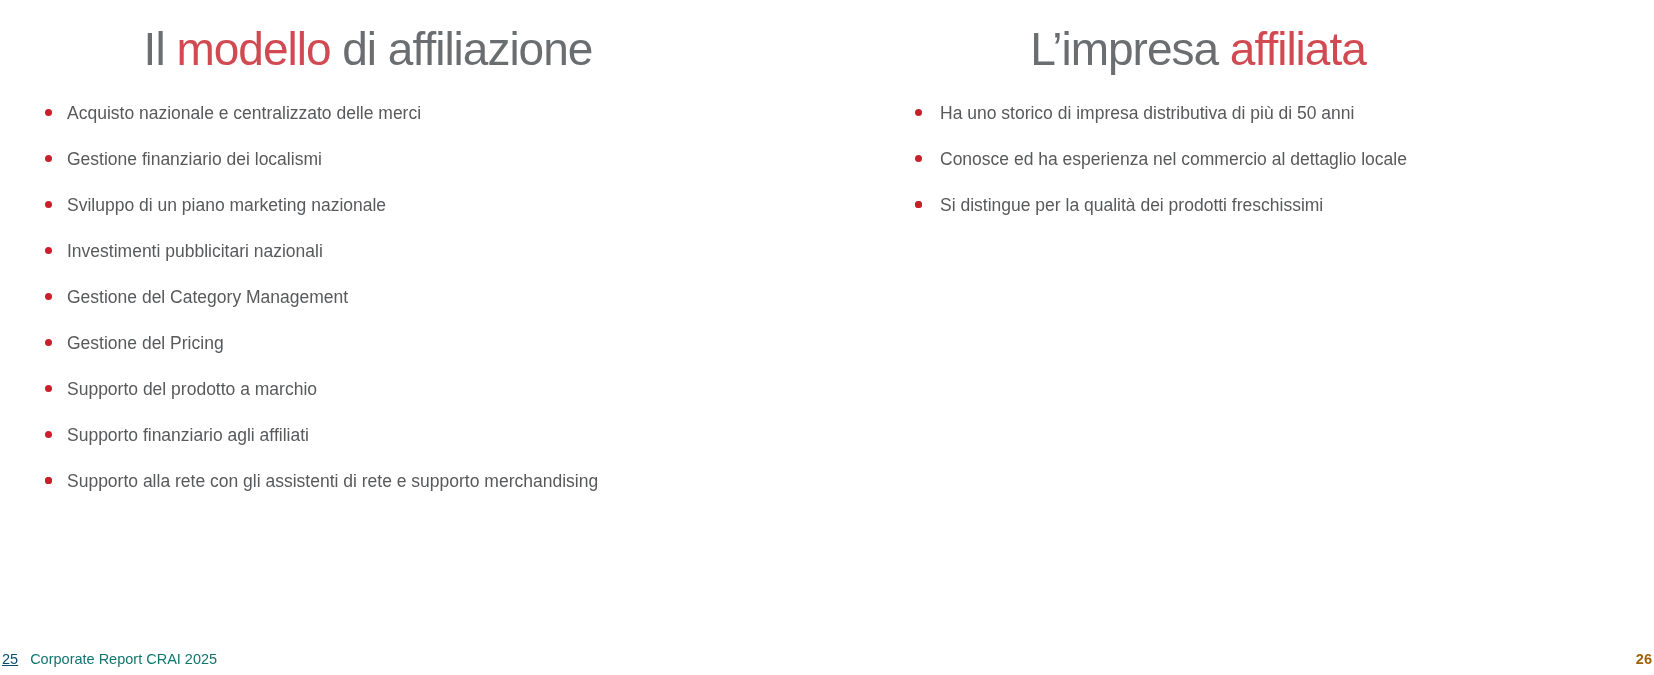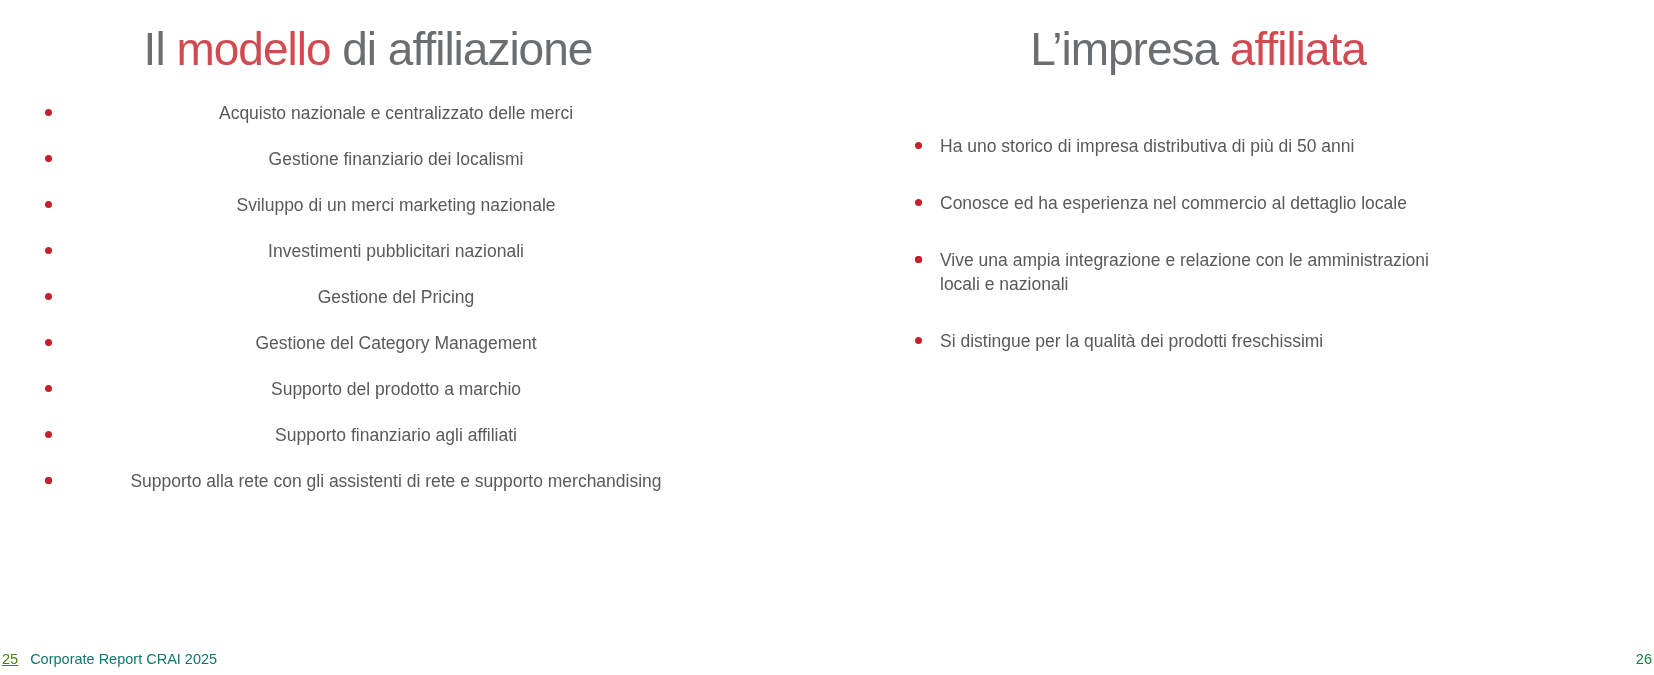--- a/index.html
+++ b/index.html
@@ -44,22 +44,22 @@
     font-size: 17.5px;
     line-height: 24px;
     color: #58595b;
   }
   ul.bullets-left  { left: 45px;  width: 680px; }
   ul.bullets-right { left: 915px; width: 558px; }
   ul.bullets li {
     position: relative;
     margin: 0 0 22px 0;
   }
-  ul.bullets-left  li { padding-left: 22px; text-align: center; }
-  ul.bullets-right li { padding-left: 25px; margin-top: 33px; }
+  ul.bullets-left  li { padding-left: 22px; }
+  ul.bullets-right li { padding-left: 25px; }
   ul.bullets li:last-child { margin-bottom: 0; }
   .dot {
     position: absolute;
     left: 0;
     top: 8px;
     width: 7px;
     height: 7px;
     border-radius: 50%;
     background: #c8202a;
   }
@@ -74,60 +74,60 @@
     font-size: 14.5px;
     line-height: 18px;
   }
   .footer-left {
     position: absolute;
     left: 2px;
     top: 0;
     display: flex;
     align-items: baseline;
   }
-  .page-num { color: #4d7c0f; text-decoration: underline; }
+  .page-num { color: #0c4a6e; text-decoration: underline; }
   .footer-label { color: #0f766e; margin-left: 12px; }
   .footer-right {
     position: absolute;
     right: 2px;
     top: 0;
-    color: #15803d;
+    color: #a16207;
+    font-weight: bold;
   }
 </style>
 </head>
 <body>
 
 <div class="spread">
 
   <h1 class="slide-title title-left">
     <span>Il </span><span class="accent">modello</span><span> di affiliazione</span>
   </h1>
 
   <h1 class="slide-title title-right">
     <span>L’impresa </span><span class="accent">affiliata</span><span></span>
   </h1>
 
   <ul class="bullets bullets-left">
     <li><span class="dot"></span><span>Acquisto nazionale e centralizzato delle merci</span></li>
     <li><span class="dot"></span><span>Gestione finanziario dei localismi</span></li>
-    <li><span class="dot"></span><span>Sviluppo di un merci marketing nazionale</span></li>
+    <li><span class="dot"></span><span>Sviluppo di un piano marketing nazionale</span></li>
     <li><span class="dot"></span><span>Investimenti pubblicitari nazionali</span></li>
+    <li><span class="dot"></span><span>Gestione del Category Management</span></li>
     <li><span class="dot"></span><span>Gestione del Pricing</span></li>
-    <li><span class="dot"></span><span>Gestione del Category Management</span></li>
     <li><span class="dot"></span><span>Supporto del prodotto a marchio</span></li>
     <li><span class="dot"></span><span>Supporto finanziario agli affiliati</span></li>
     <li><span class="dot"></span></li>
     <li><span class="dot"></span><span>Supporto alla rete con gli assistenti di rete e supporto merchandising</span></li>
   </ul>
 
   <ul class="bullets bullets-right">
     <li><span class="dot"></span><span>Ha uno storico di impresa distributiva di più di 50 anni</span></li>
     <li><span class="dot"></span><span>Conosce ed ha esperienza nel commercio al dettaglio locale</span></li>
     <li><span class="dot"></span></li>
-    <li><span class="dot"></span><span>Vive una ampia integrazione e relazione con le amministrazioni locali e nazionali</span></li>
     <li><span class="dot"></span><span>Si distingue per la qualità dei prodotti freschissimi</span></li>
   </ul>
 
   <div class="footer">
     <div class="footer-left">
       <span class="page-num">25</span>
       <span class="footer-label">Corporate Report CRAI 2025</span>
     </div>
     <div class="footer-right">26</div>
   </div>

